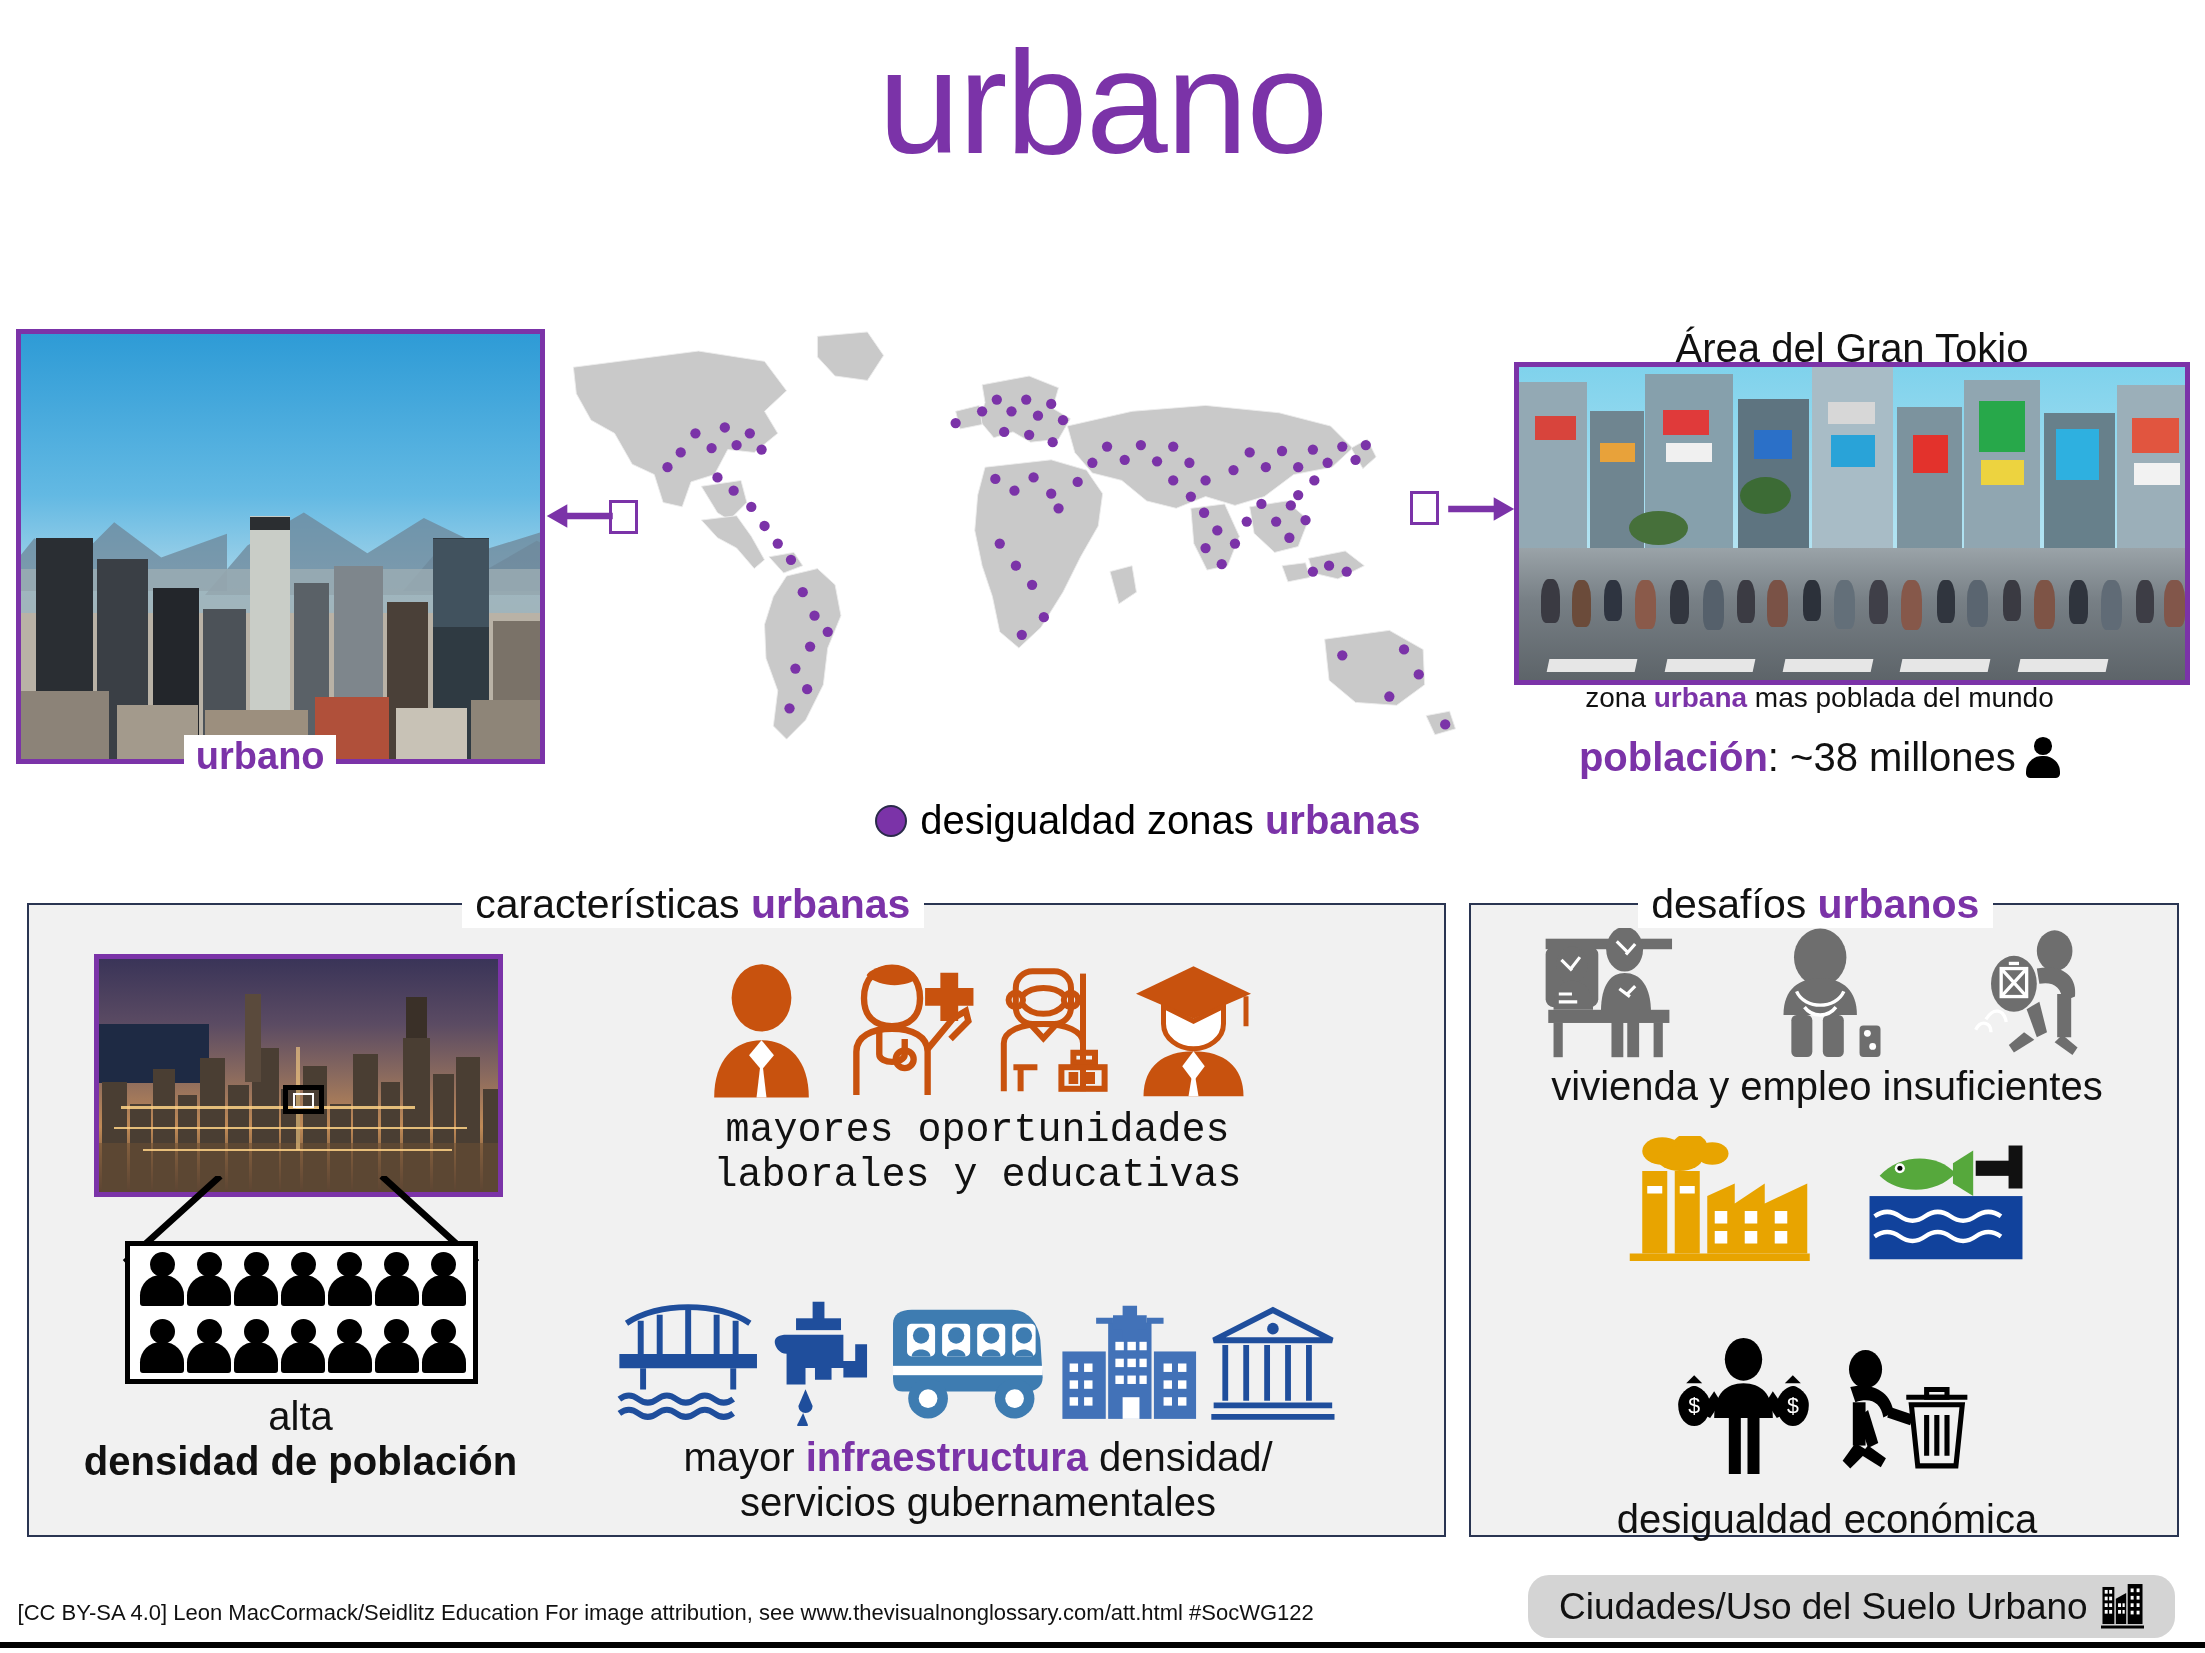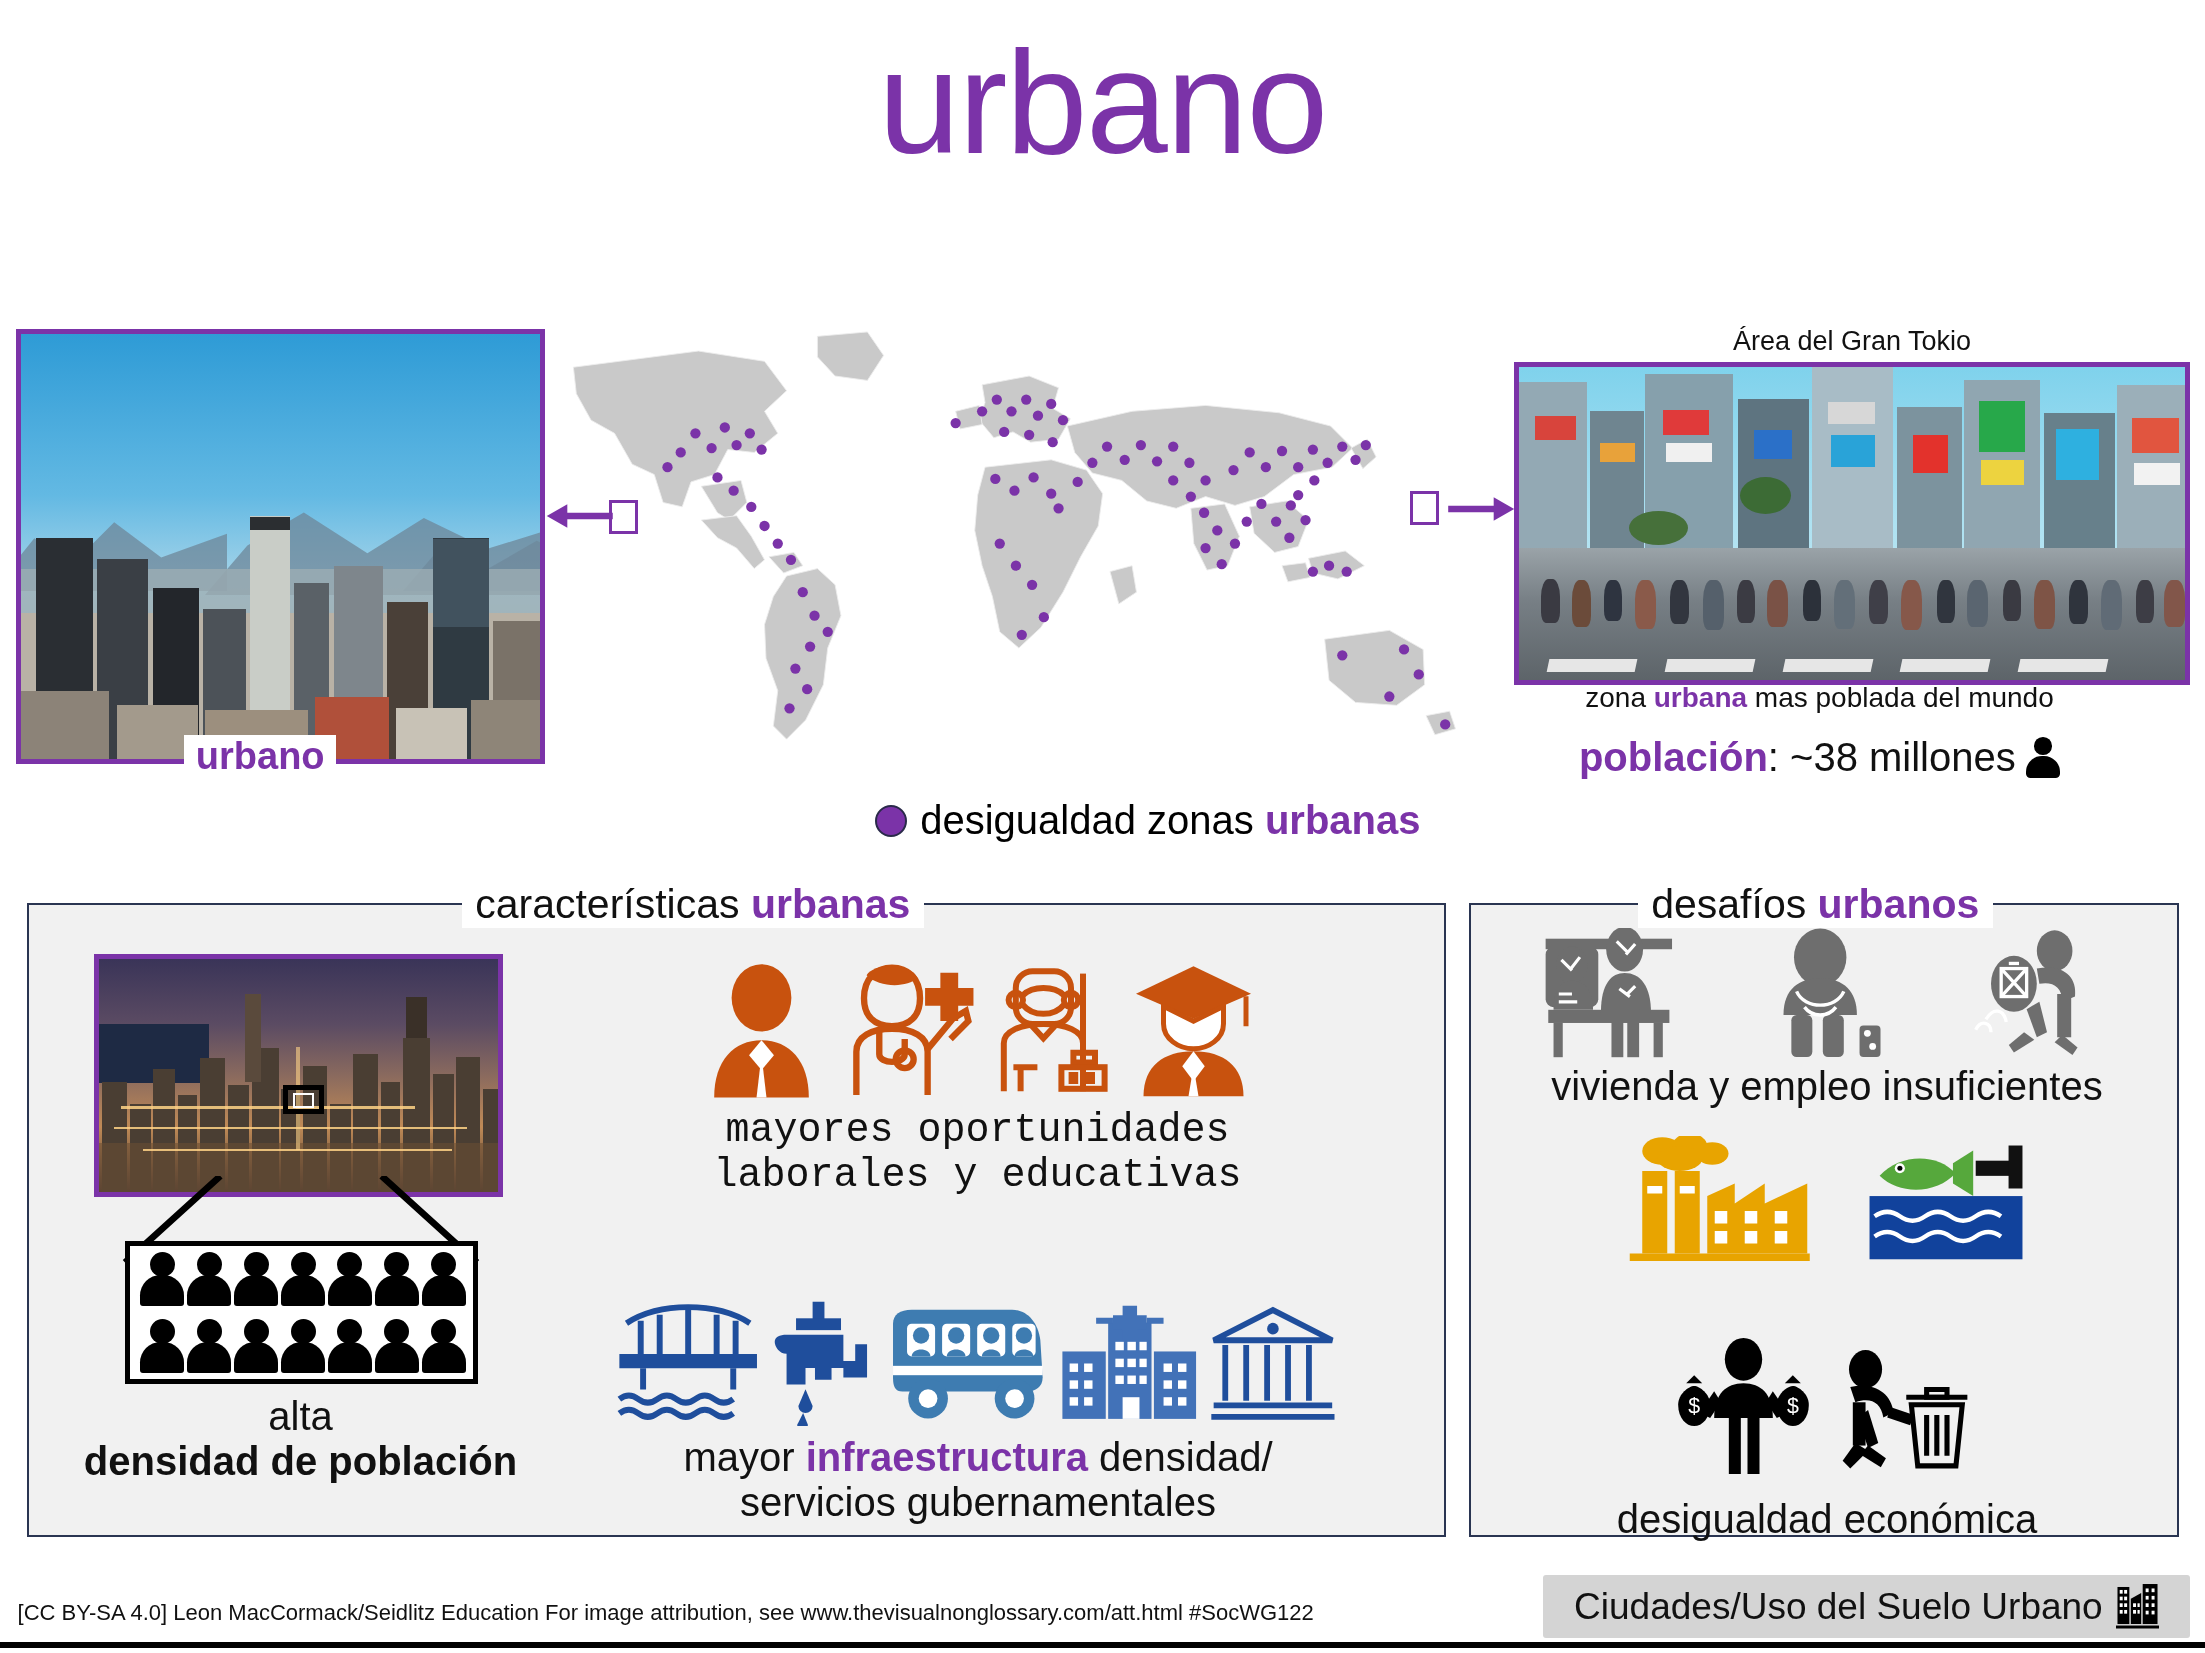--- a/index.html
+++ b/index.html
@@ -85,21 +85,21 @@
   }
   #legend .dot {
     width: 32px; height: 32px; border-radius: 50%;
     background: #7B33A8; border: 2.9px solid #2A2A4A; display:inline-block;
   }
   .kw { color: #7B33A8; font-weight: bold; }
 
   
   #tokyo-title {
     position: absolute; left: 1514px; top: 326px; width: 676px;
-    text-align: center; font-size: 27px; color: #111;
+    text-align: center; font-size: 40px; color: #111;
     background: transparent; white-space: nowrap;
   }
   #tokyo-title span { background: #fff; padding: 0 10.3px; }
   #tokyo-line1 {
     position: absolute; left: 1441px; top: 682px; width: 757px;
     text-align: center; font-size: 28px; color: #111; white-space: nowrap;
   }
   #tokyo-line2 {
     position: absolute; left: 1441px; top: 735px; width: 757px;
     text-align: center; font-size: 40px; color: #111; white-space: nowrap;
@@ -169,23 +169,23 @@
   #ch3-text  { position: absolute; left: 1485px; top: 1497px; width: 684px; }
 
   
   #footer-rule { position: absolute; left: 0; top: 1642px; width: 2205px; height: 5.9px; background:#000; }
   #attrib {
     position: absolute; left: 17.6px; top: 1600px;
     font-size: 22px; color: #111; white-space: nowrap;
   }
   #topic-badge {
     position: absolute; left: 1528px; top: 1575px; width: 647px; height: 63px;
-    background: #D4D4D4; border-radius: 3px;
+    background: #D4D4D4; border-radius: 21px;
     display: flex; align-items: center; justify-content: center; gap: 13.2px;
-    font-size: 37px; color: #111; white-space: nowrap; margin-left: 15px;
+    font-size: 37px; color: #111; white-space: nowrap;
   }
   .city-glyph { width: 43px; height: 46px; position: relative; display:inline-block; }
 </style>
 </head>
 <body>
 
 <div class="stage">
 
   <div id="title">urbano</div>
 

